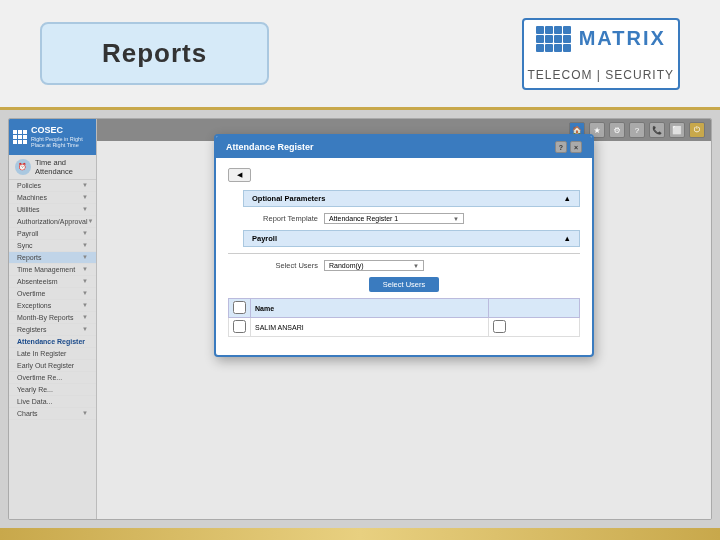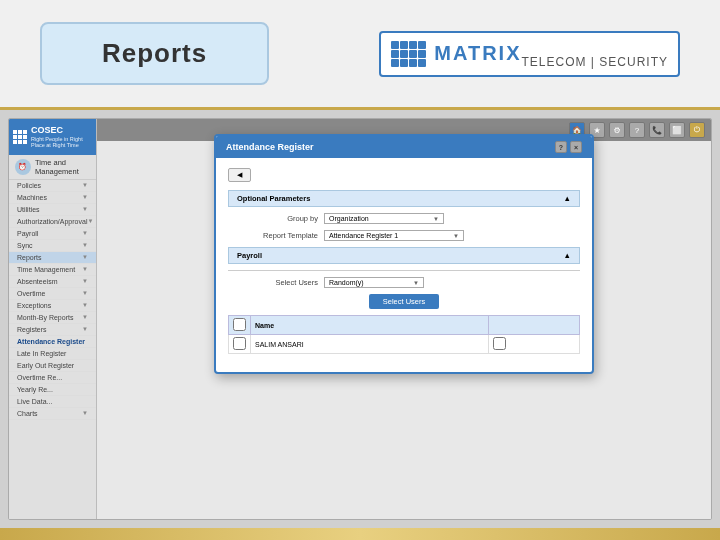--- a/index.html
+++ b/index.html
@@ -29,24 +29,25 @@
       padding: 14px 60px;
       font-size: 26px;
       font-weight: 600;
       color: #333;
       letter-spacing: 1px;
     }
 
     
     .matrix-logo {
       display: flex;
-      flex-direction: row;
+      flex-direction: column;
+      align-items: center;
       border: 2px solid #3a7bbf;
       border-radius: 4px;
-      padding: 6px 10px;
+      padding: 6px 4px;
       background: white;
       min-width: 130px;
     }
     .matrix-logo-top {
       display: flex;
       align-items: center;
       gap: 8px;
     }
     .matrix-grid {
       display: grid;
@@ -271,20 +272,21 @@
     .collapsible-header {
       background: #d8e8f8;
       border: 1px solid #aac8e0;
       padding: 3px 8px;
       font-size: 7.5px;
       font-weight: bold;
       display: flex;
       justify-content: space-between;
       cursor: pointer;
       margin-bottom: 6px;
+      margin-left: 15px;
     }
 
     .section-divider {
       border-top: 1px solid #ccc;
       margin: 6px 0;
     }
 
     .select-users-btn {
       background: #3a7bbf;
       color: white;
@@ -422,21 +424,21 @@
             <span></span>
         </div>
         <div class="sidebar-header-text">
           <div class="cosec">COSEC</div>
           <div class="tagline">Right People in Right Place at Right Time</div>
         </div>
       </div>
 
       <div class="sidebar-section">
         <div class="icon-circle">⏰</div>
-        <span>Time and Management</span>
+        <span>Time and Attendance</span>
       </div>
 
       <div class="sidebar-item">
         <span>Policies</span>
         <span class="arrow">▼</span>
       </div>
       <div class="sidebar-item">
         <span>Machines</span>
         <span class="arrow">▼</span>
       </div>
@@ -535,27 +537,20 @@
               <button class="modal-nav-btn">◀</button>
             </div>
 
 
             <div class="collapsible-header">
               <span>Optional Parameters</span>
               <span>▲</span>
             </div>
 
             <div class="optional-section">
-              <div class="form-row">
-                <div class="form-label">Group by</div>
-                <div class="form-select" style="min-width:120px">
-                  <span>Organization</span>
-                  <span class="arr">▼</span>
-                </div>
-              </div>
               <div class="form-row">
                 <div class="form-label">Report Template</div>
                 <div class="form-select" style="min-width:140px">
                   <span>Attendance Register 1</span>
                   <span class="arr">▼</span>
                 </div>
               </div>
             </div>
 
             <div class="collapsible-header">

